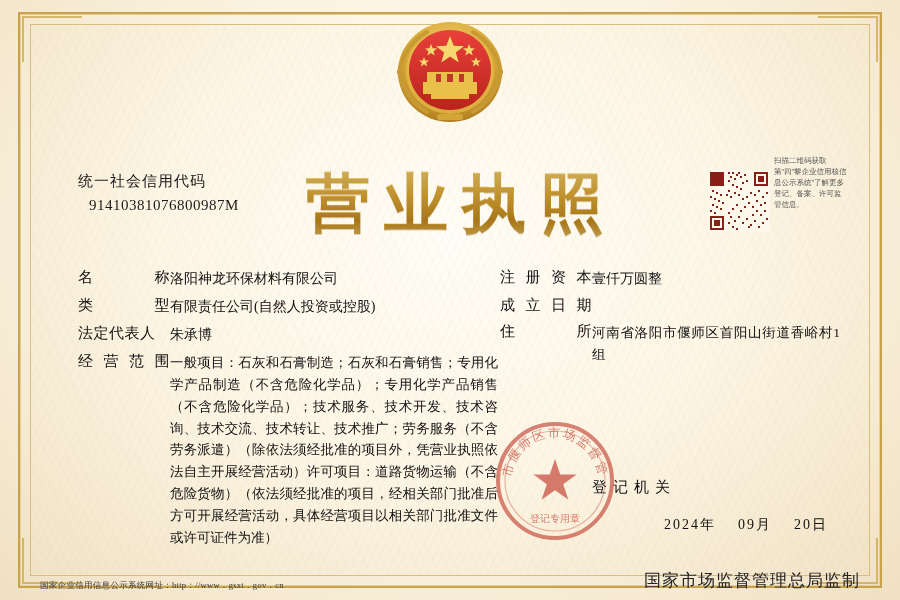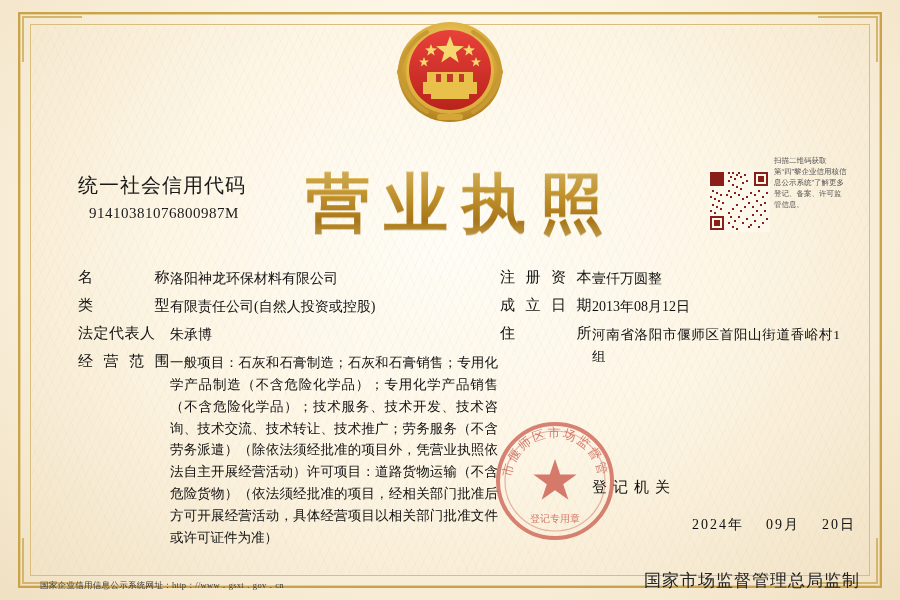--- a/index.html
+++ b/index.html
@@ -82,21 +82,21 @@
   }
 
   
   .credit-code {
     position: absolute;
     left: 78px;
     top: 172px;
     color: #1a1a1a;
   }
   .credit-code .label {
-    font-size: 20px;
+    font-size: 15px;
     letter-spacing: 1px;
     white-space: nowrap;
   }
   .credit-code .value {
     font-size: 15px;
     margin-top: 6px;
     letter-spacing: 0.5px;
     font-family: "Liberation Serif", serif;
     margin-left: 11px;
   }
@@ -169,21 +169,20 @@
     letter-spacing: 6px;
     color: #111;
   }
   .reg-date {
     position: absolute;
     left: 664px;
     top: 516px;
     font-size: 14px;
     color: #111;
     letter-spacing: 2px;
-    margin-left: 28px;
   }
   .seal {
     position: absolute;
     left: 492px;
     top: 418px;
     width: 126px;
     height: 126px;
     opacity: 0.72;
   }
 
@@ -392,21 +391,20 @@
         </div>
       <div class="fvalue">壹仟万圆整</div>
     </div>
     <div class="row">
       <div class="flabel">
           <span>成</span>
           <span>立</span>
           <span>日</span>
           <span>期</span>
         </div>
-      <div class="fvalue">2013年08月12日</div>
     </div>
     <div class="row">
       <div class="flabel">
           <span>住</span>
           <span>所</span>
         </div>
       <div class="fvalue block">河南省洛阳市偃师区首阳山街道香峪村1组</div>
     </div>
   </div>
 

